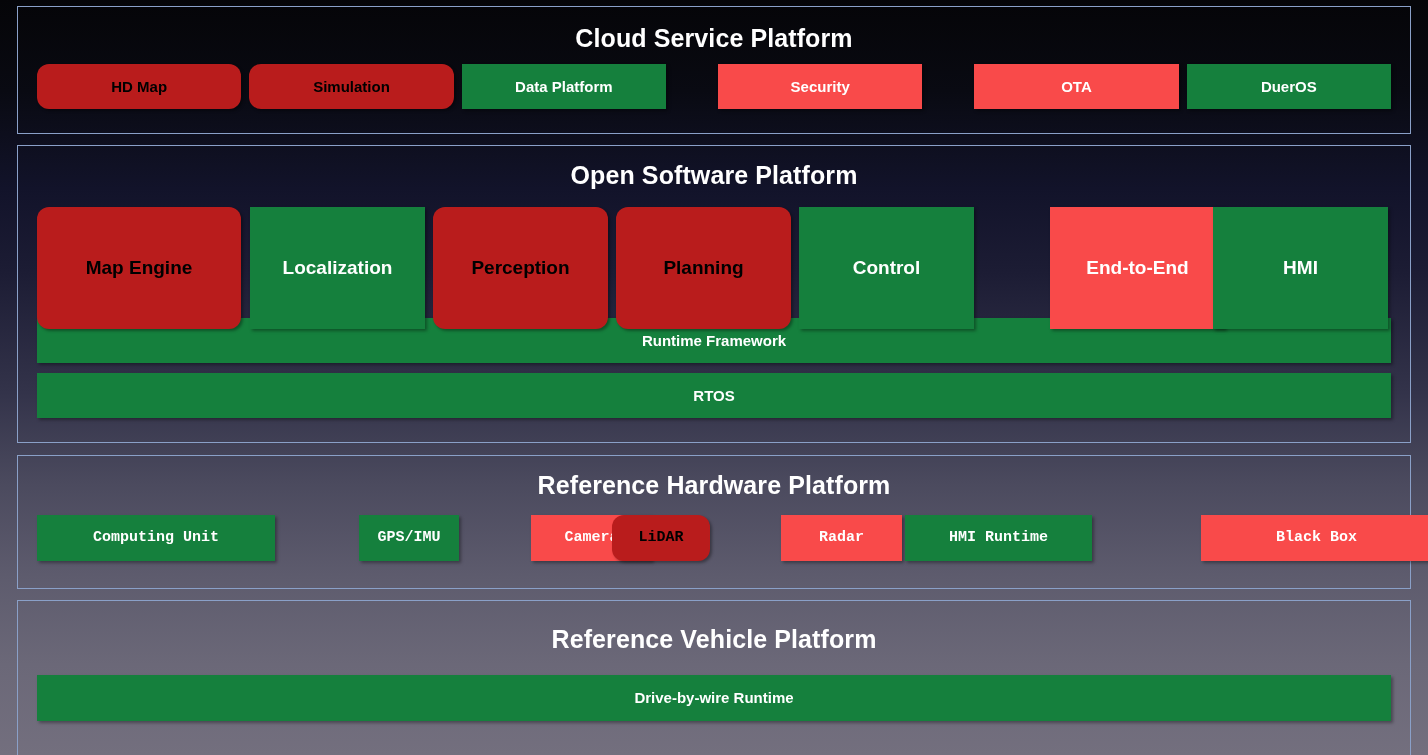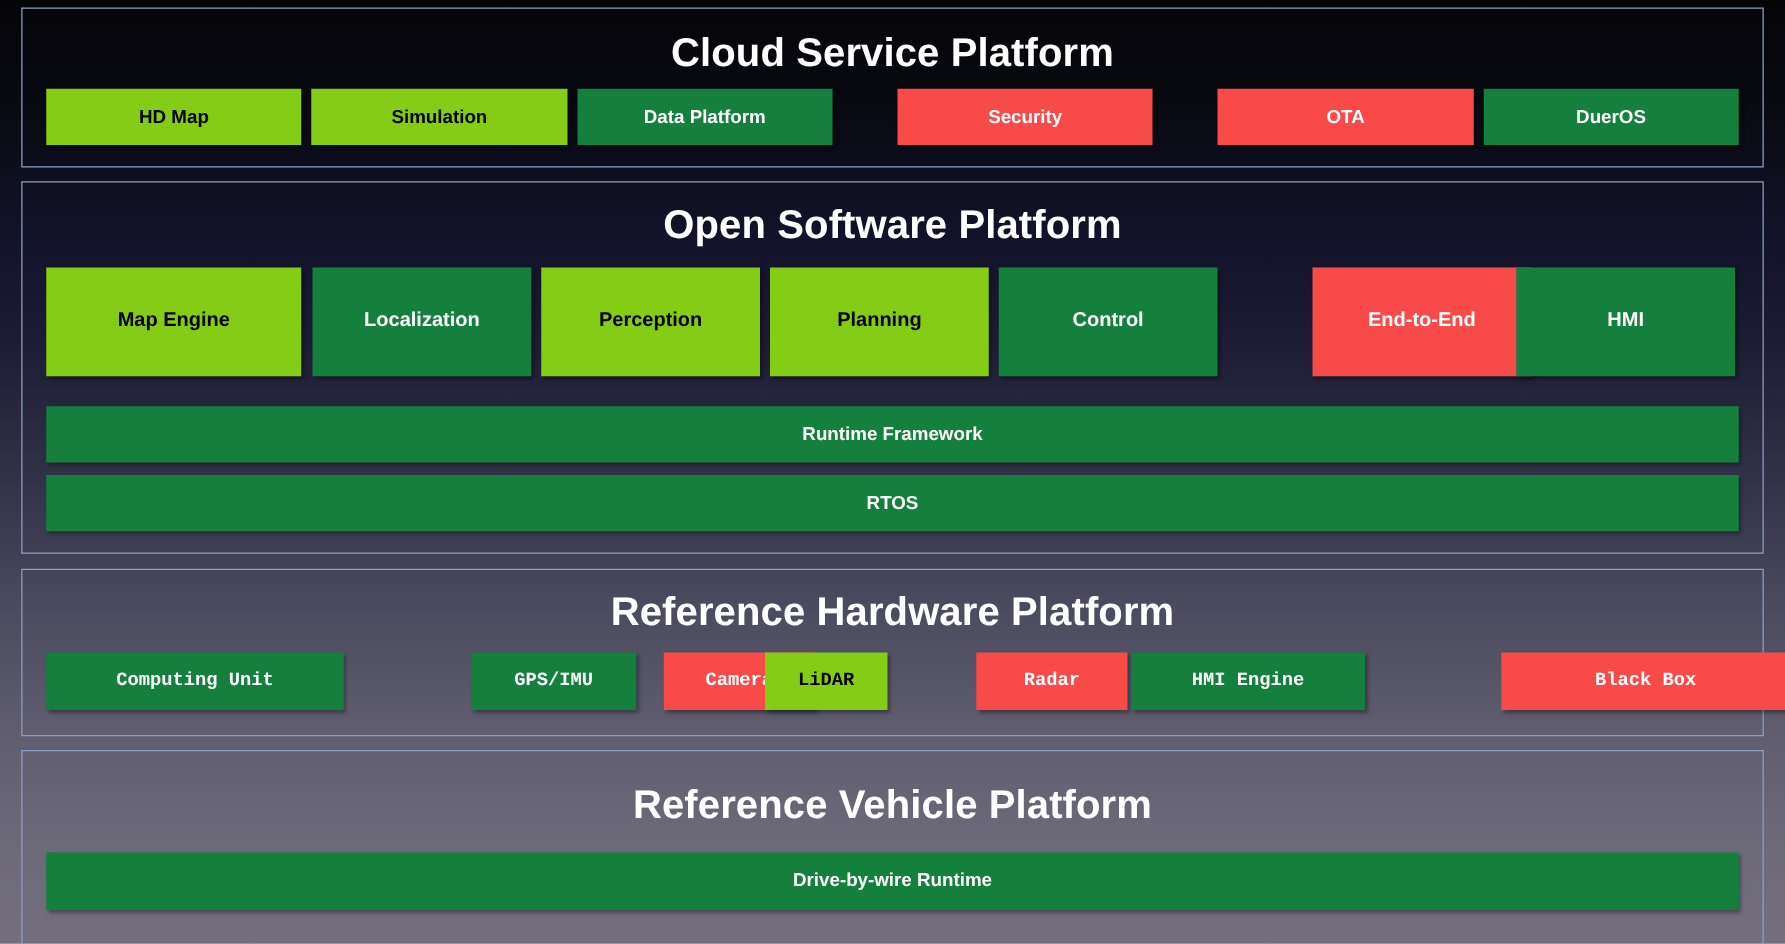--- a/index.html
+++ b/index.html
@@ -42,41 +42,41 @@
   }
   .layer.cloud     { top: 6px;   height: 128px; }
   .layer.software  { top: 145px; height: 298px; }
   .layer.hardware  { top: 455px; height: 134px; }
   .layer.vehicle   { top: 600px; height: 156px; }
 
   .layer-title {
     text-align: center;
     color: #ffffff;
     font-weight: bold;
-    font-size: 32px;
+    font-size: 25px;
     letter-spacing: 0.1px;
     line-height: 1;
   }
   .layer.cloud    .layer-title { margin-top: 19px; }
   .layer.software .layer-title { margin-top: 17px; }
   .layer.hardware .layer-title { margin-top: 17px; }
   .layer.vehicle  .layer-title { margin-top: 26px; }
 
   
   .box {
     display: flex;
     align-items: center;
     justify-content: center;
     text-align: center;
     font-weight: bold;
     line-height: 1.15;
     box-shadow: 2px 2px 3px rgba(0,0,0,0.35);
   }
   .box.blue   { background: #15803d; color: #ffffff; }
-  .box.yellow { background: #84cc16; color: #000000; }
+  .box.yellow { background: #b91c1c; color: #000000; border-radius: 12px; }
   .box.red    { background: #f94a4a; color: #ffffff; margin-left: 44px; }
 
   
   .cloud-row {
     display: flex;
     gap: 8px;
     margin: 13px 19px 0 19px;
   }
   .cloud-row .box {
     flex: 1 1 0;
@@ -86,22 +86,22 @@
 
   
   .sw-row {
     position: relative;
     height: 101px;
     margin: 19px 19px 0 19px;
   }
   .sw-row .box {
     position: absolute;
     top: 0;
-    height: 87px;
-    font-size: 16px;
+    height: 122px;
+    font-size: 19px;
   }
   .sw-0 { left: 0px;    width: 204px; }
   .sw-1 { left: 213px;  width: 175px; }
   .sw-2 { left: 396px;  width: 175px; }
   .sw-3 { left: 579px;  width: 175px; }
   .sw-4 { left: 762px;  width: 175px; }
   .sw-5 { left: 969px;  width: 175px; }
   .sw-6 { left: 1176px; width: 175px; }
 
   
@@ -118,21 +118,21 @@
     margin: 17px 19px 0 19px;
   }
   .hw-row .box {
     position: absolute;
     top: 0;
     height: 46px;
     font-size: 15px;
     font-family: Liberation Mono, monospace;
   }
   .hw-0 { left: 0px;    width: 238px; }
-  .hw-1 { left: 340px;  width: 132px; }
+  .hw-1 { left: 322px;  width: 100px; }
   .hw-2 { left: 450px;  width: 121px; text-align: right; }
   .hw-3 { left: 575px;  width: 98px; }
   .hw-4 { left: 700px;  width: 121px; }
   .hw-5 { left: 868px;  width: 187px; }
   .hw-6 { left: 1120px; width: 231px; }
 
   
   .veh-bar {
     margin: 23px 19px 0 19px;
     height: 46px;
@@ -175,21 +175,21 @@
 
   <section class="layer hardware">
     <h2 class="layer-title">Reference Hardware Platform</h2>
 
     <div class="hw-row">
       <div class="box blue   hw-0">Computing Unit</div>
       <div class="box blue   hw-1">GPS/IMU</div>
       <div class="box red    hw-2">Camera</div>
       <div class="box yellow hw-3">LiDAR</div>
       <div class="box red    hw-4">Radar</div>
-      <div class="box blue   hw-5">HMI Engine</div>
+      <div class="box blue   hw-5">HMI Runtime</div>
       <div class="box red    hw-6">Black Box</div>
     </div>
   </section>
 
   <section class="layer vehicle">
     <h2 class="layer-title">Reference Vehicle Platform</h2>
     <div class="box blue veh-bar">Drive-by-wire Runtime</div>
   </section>
 
 </div>

